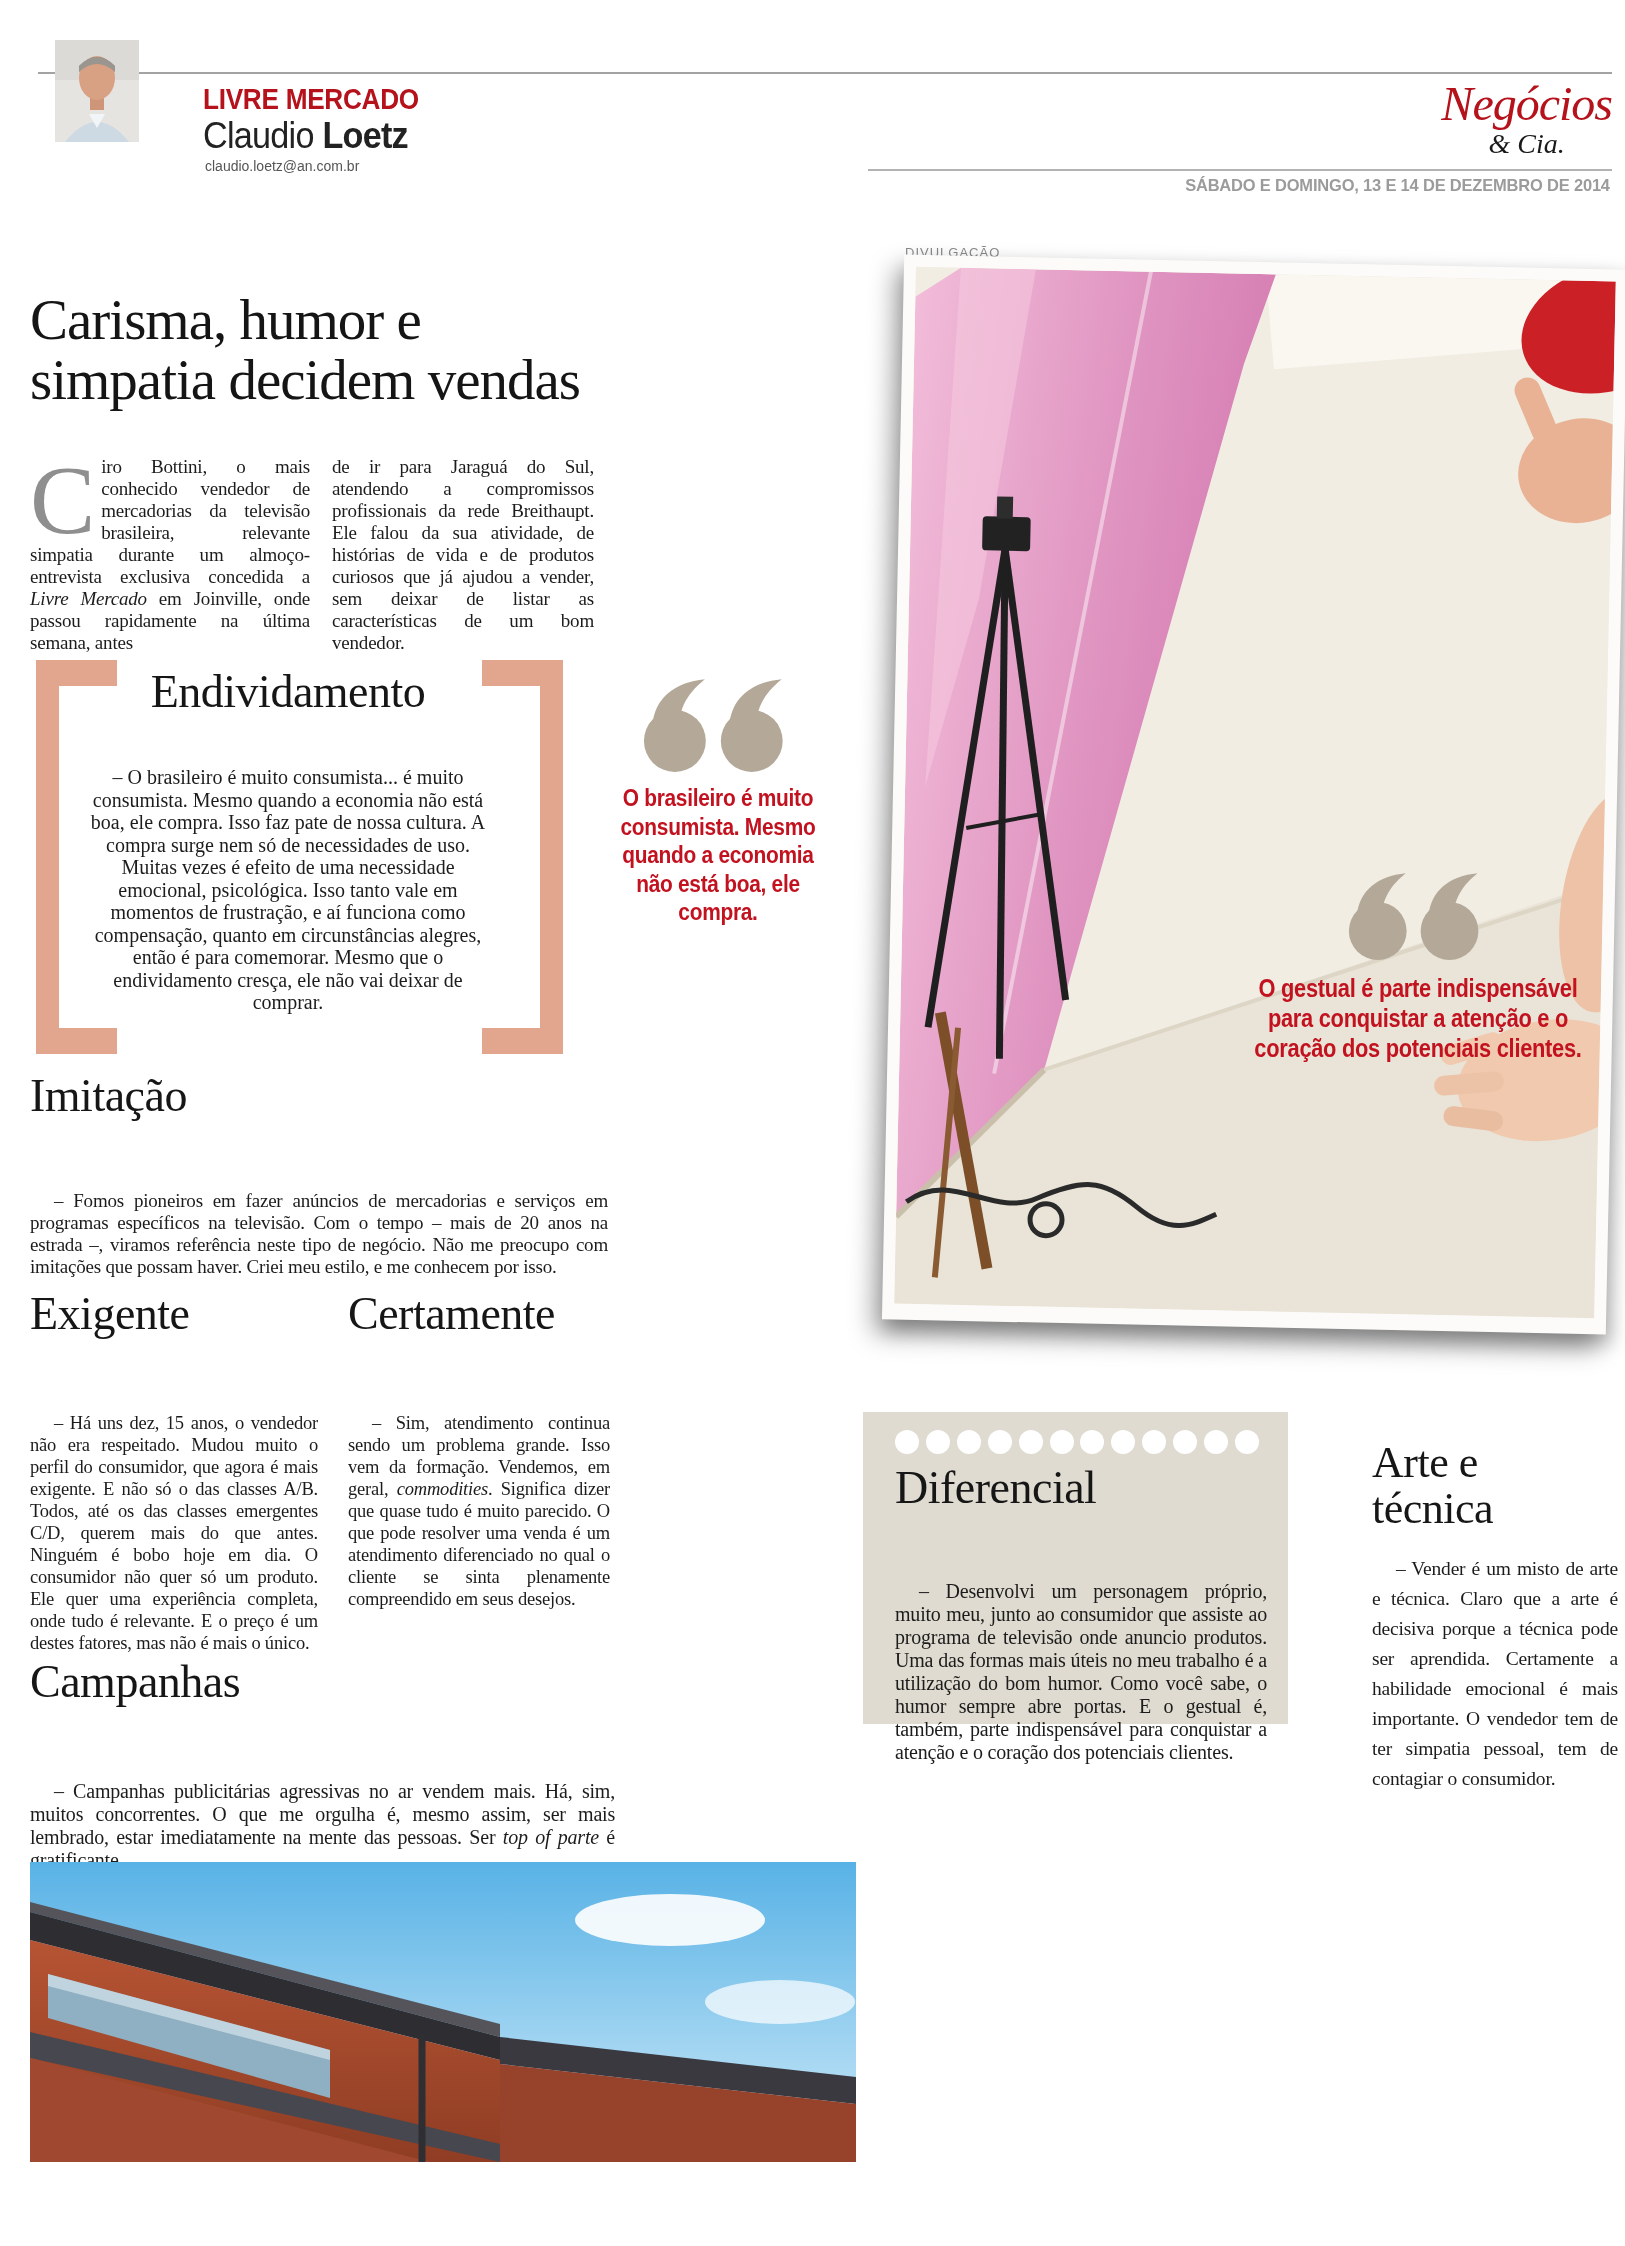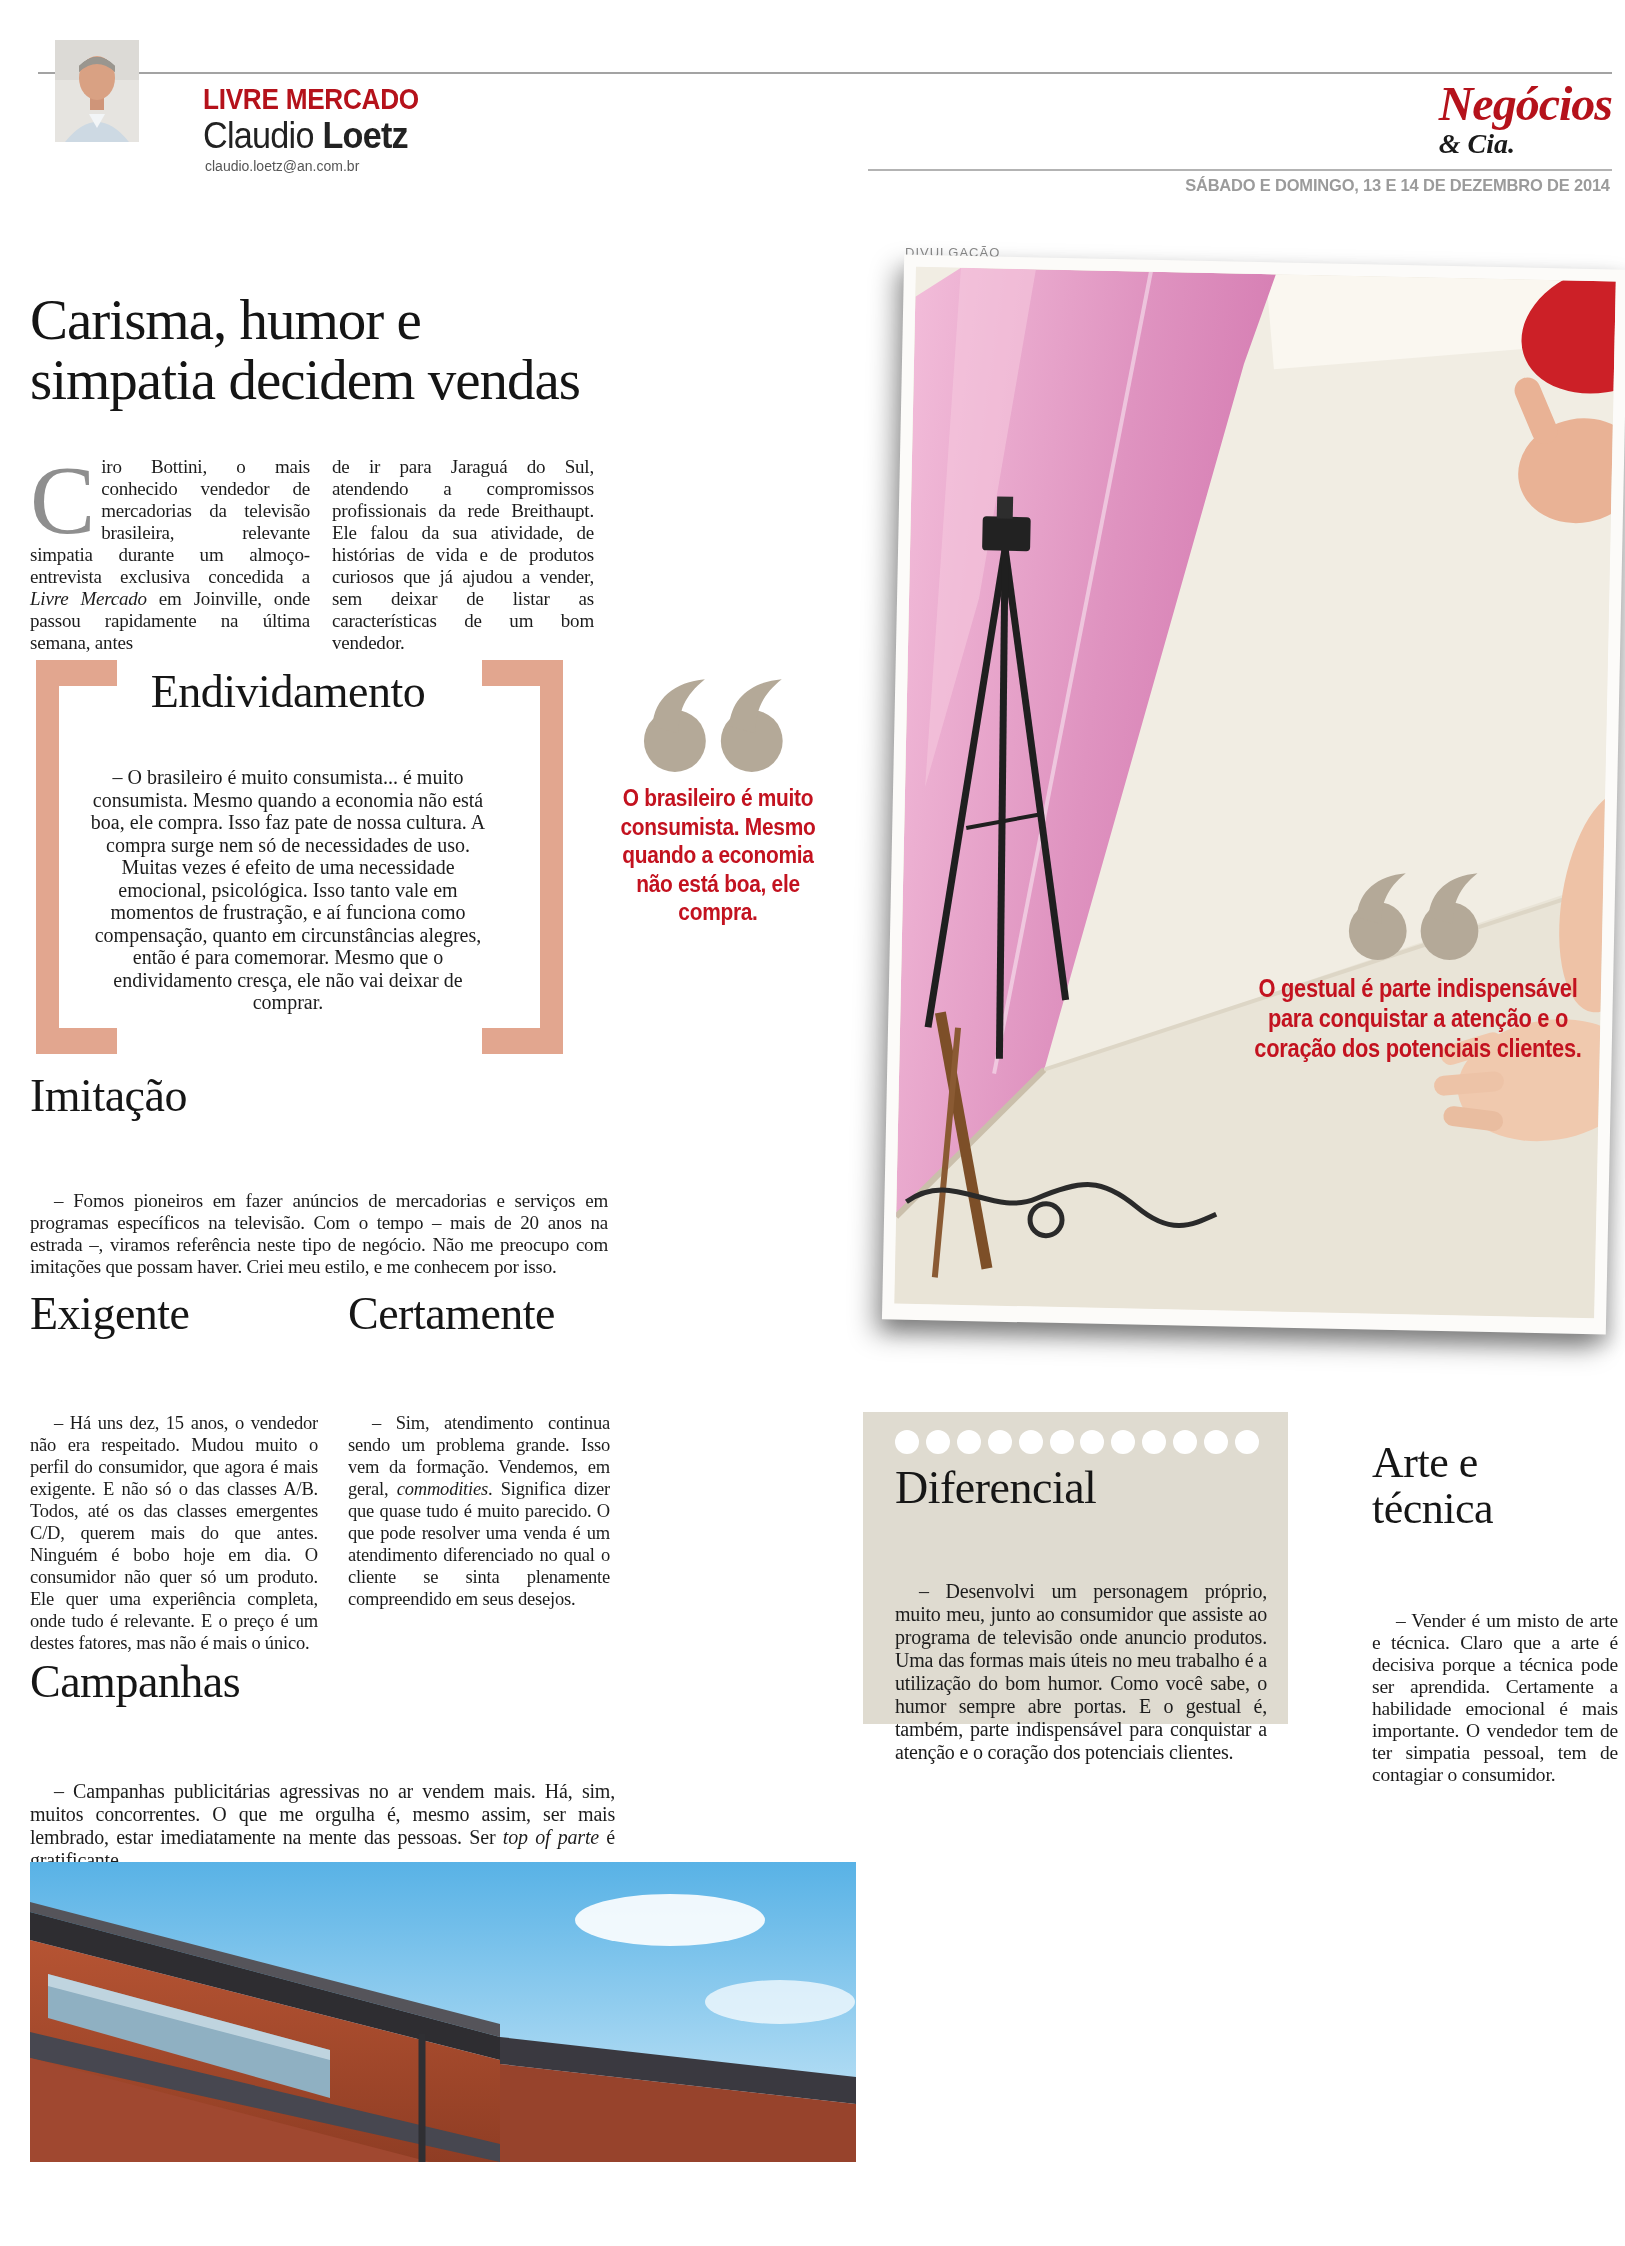--- a/index.html
+++ b/index.html
@@ -8,21 +8,21 @@
   .abs{position:absolute;}
   
   .toprule{left:38px;top:72px;width:1574px;height:2px;background:#a3a3a3;}
   .portrait{left:55px;top:40px;width:84px;height:102px;}
   .colname{left:203px;top:84px;font-family:"Liberation Sans",sans-serif;font-weight:bold;
            font-size:27px;color:#b5121b;letter-spacing:-0.3px;transform:scale(.97,1.06);transform-origin:left top;}
   .author{left:203px;top:113px;font-family:"Liberation Sans",sans-serif;font-size:36px;color:#222;
           letter-spacing:-0.8px;transform:scale(.95,1.05);transform-origin:left top;}
   .author b{font-weight:bold;}
   .email{left:205px;top:158px;font-family:"Liberation Sans",sans-serif;font-size:14px;color:#555;}
-  .brand{right:13px;top:80px;text-align:left;font-style:italic;font-weight:bold;line-height:1;}
+  .brand{right:13px;top:80px;text-align:center;font-style:italic;font-weight:normal;line-height:1;}
   .brand .l1{font-size:48px;color:#b5121b;letter-spacing:-1px;}
   .brand .l2{font-size:28px;color:#1a1a1a;margin-top:2px;}
   .rule2{left:868px;top:169px;width:744px;height:2px;background:#b3b3b3;}
   .dateline{right:15px;top:176px;font-family:"Liberation Sans",sans-serif;font-weight:bold;
             font-size:17px;color:#9b9b9b;letter-spacing:-0.2px;transform:scale(.97,1);transform-origin:right top;}
   
   .headline{left:30px;top:290px;font-size:57px;line-height:1.06;color:#151515;letter-spacing:-1px;}
   .lead{top:437px;font-size:19px;line-height:22px;text-align:justify;letter-spacing:-0.2px;}
   .lead.c1{left:30px;width:280px;}
   .lead.c2{left:332px;width:262px;}
@@ -52,21 +52,21 @@
             box-shadow:-8px 14px 26px rgba(0,0,0,.38), 6px 10px 18px rgba(0,0,0,.22);}
   .photo-inner{position:absolute;left:12px;top:12px;right:12px;bottom:16px;background:#f0ece2;overflow:hidden;}
   
   .difbox{left:863px;top:1412px;width:425px;height:312px;background:#dfdbd0;z-index:5;}
   .dots{position:absolute;left:32px;top:18px;width:364px;display:flex;justify-content:space-between;}
   .dot{width:24px;height:24px;border-radius:50%;background:#ffffff;}
   .dif-title{position:absolute;left:32px;top:52px;}
   .dif-text{position:absolute;left:32px;top:136px;width:372px;font-size:20px;line-height:23px;}
   
   .arte-title{left:1372px;top:1440px;font-size:44px;}
-  .arte-text{left:1372px;top:1578px;width:246px;font-size:19.5px;line-height:22px;}
+  .arte-text{left:1372px;top:1522px;width:246px;font-size:19.5px;line-height:30px;}
   
   .imit-title{left:30px;top:1072px;}
   .imit-text{left:30px;top:1158px;width:578px;}
   .exi-title{left:30px;top:1290px;}
   .exi-text{left:30px;top:1380px;width:288px;font-size:18.5px;}
   .ate-title{left:348px;top:1290px;}
   .ate-text{left:348px;top:1380px;width:262px;font-size:18.5px;}
   .cam-title{left:30px;top:1658px;}
   .cam-text{left:30px;top:1748px;width:585px;font-size:20px;line-height:23px;}
   

